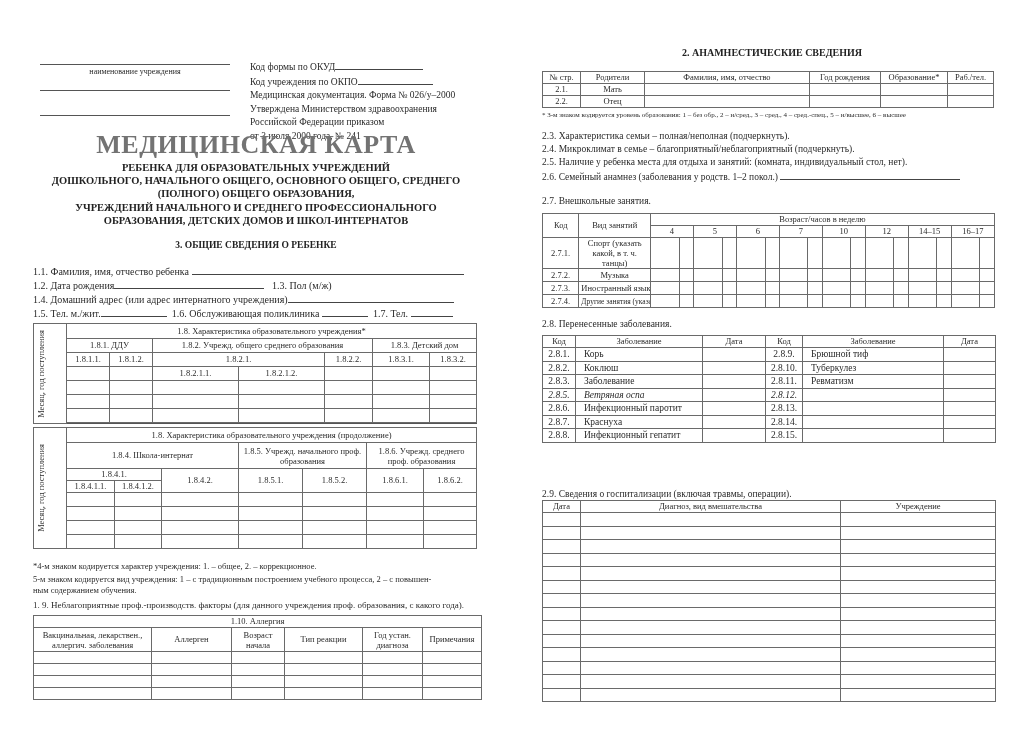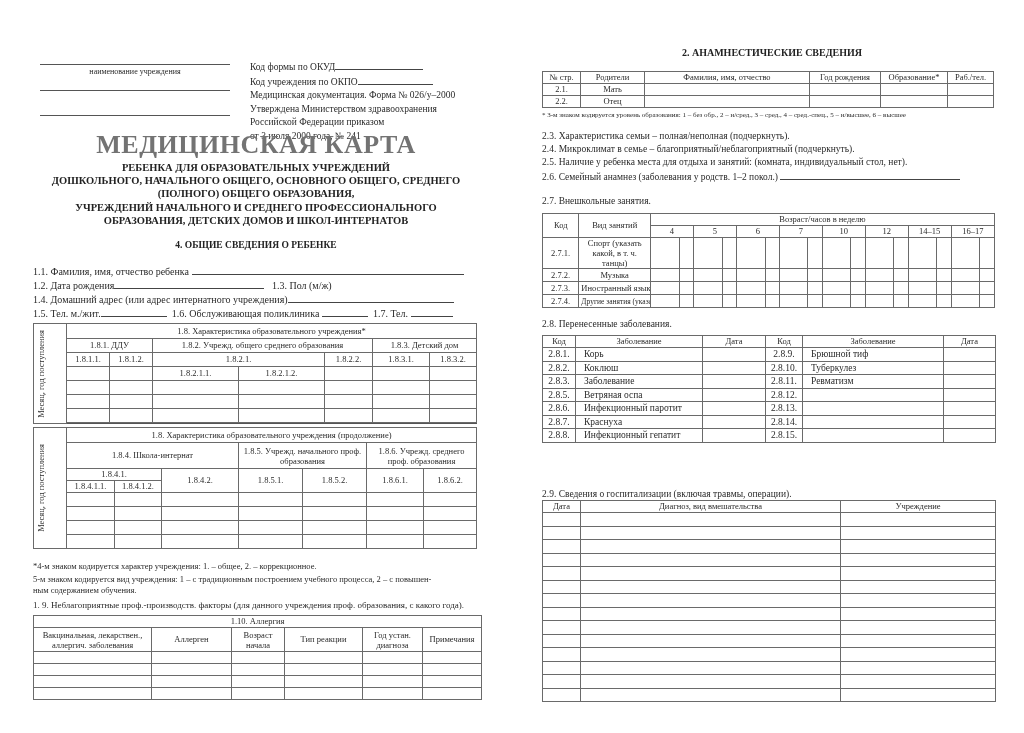--- a/index.html
+++ b/index.html
@@ -52,21 +52,21 @@
   </div>
 
   <div class="abs title">МЕДИЦИНСКАЯ КАРТА</div>
   <div class="abs subtitle">
     <div>РЕБЕНКА ДЛЯ ОБРАЗОВАТЕЛЬНЫХ УЧРЕЖДЕНИЙ</div>
     <div>ДОШКОЛЬНОГО, НАЧАЛЬНОГО ОБЩЕГО, ОСНОВНОГО ОБЩЕГО, СРЕДНЕГО</div>
     <div>(ПОЛНОГО) ОБЩЕГО ОБРАЗОВАНИЯ,</div>
     <div>УЧРЕЖДЕНИЙ НАЧАЛЬНОГО И СРЕДНЕГО ПРОФЕССИОНАЛЬНОГО</div>
     <div>ОБРАЗОВАНИЯ, ДЕТСКИХ ДОМОВ И ШКОЛ-ИНТЕРНАТОВ</div>
   </div>
-  <div class="abs sec-title" style="left:0; width:512px; top:240px; font-size:9.5px;">4. ОБЩИЕ СВЕДЕНИЯ О РЕБЕНКЕ</div>
+  <div class="abs sec-title" style="left:0; width:512px; top:240px; font-size:9.5px;">3. ОБЩИЕ СВЕДЕНИЯ О РЕБЕНКЕ</div>
 
   <div class="abs field-line" style="left:33px; top:265px;">
     <span>1.1. Фамилия, имя, отчество ребенка</span>
     <span class="u" style="width:272px;"></span>
   </div>
   <div class="abs field-line" style="left:33px; top:279px;">
     <span>1.2. Дата рождения</span><span class="u" style="width:150px;"></span>
     &nbsp;&nbsp;<span>1.3. Пол (м/ж)</span>
   </div>
   <div class="abs field-line" style="left:33px; top:293px;">
@@ -497,21 +497,21 @@
           <td></td>
         </tr>
     <tr style="height:13.5px;">
           <td>2.8.3.</td>
           <td class="lft">Заболевание</td>
           <td></td>
           <td>2.8.11.</td>
           <td class="lft">Ревматизм</td>
           <td></td>
         </tr>
-    <tr style="height:13.5px;">
+    <tr style="height:13.5px;font-style:italic;">
           <td>2.8.5.</td>
           <td class="lft">Ветряная оспа</td>
           <td></td>
           <td>2.8.12.</td>
           <td class="lft"></td>
           <td></td>
         </tr>
     <tr style="height:13.5px;">
           <td>2.8.6.</td>
           <td class="lft">Инфекционный паротит</td>

